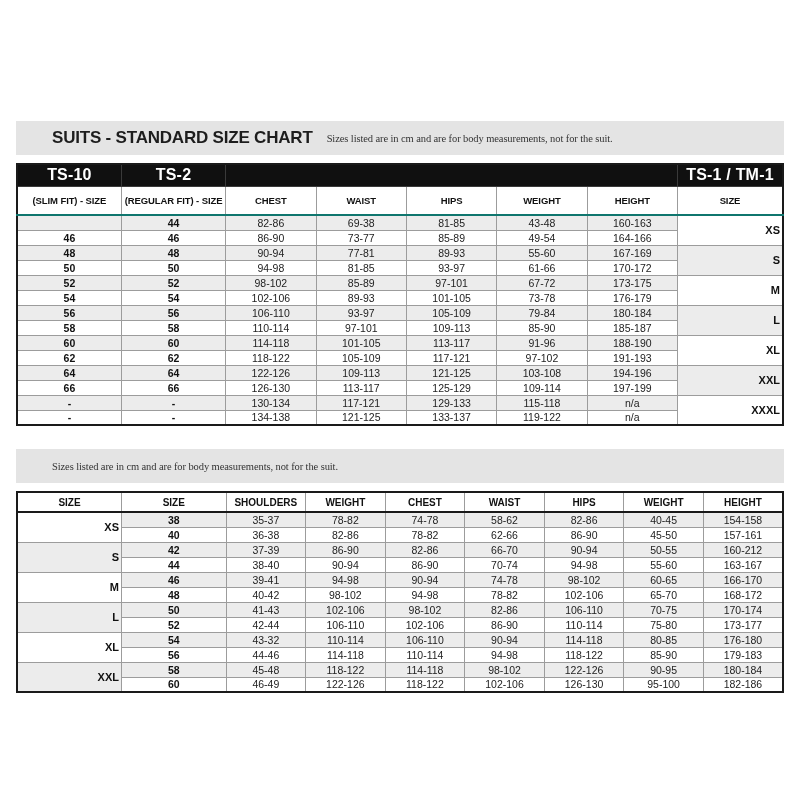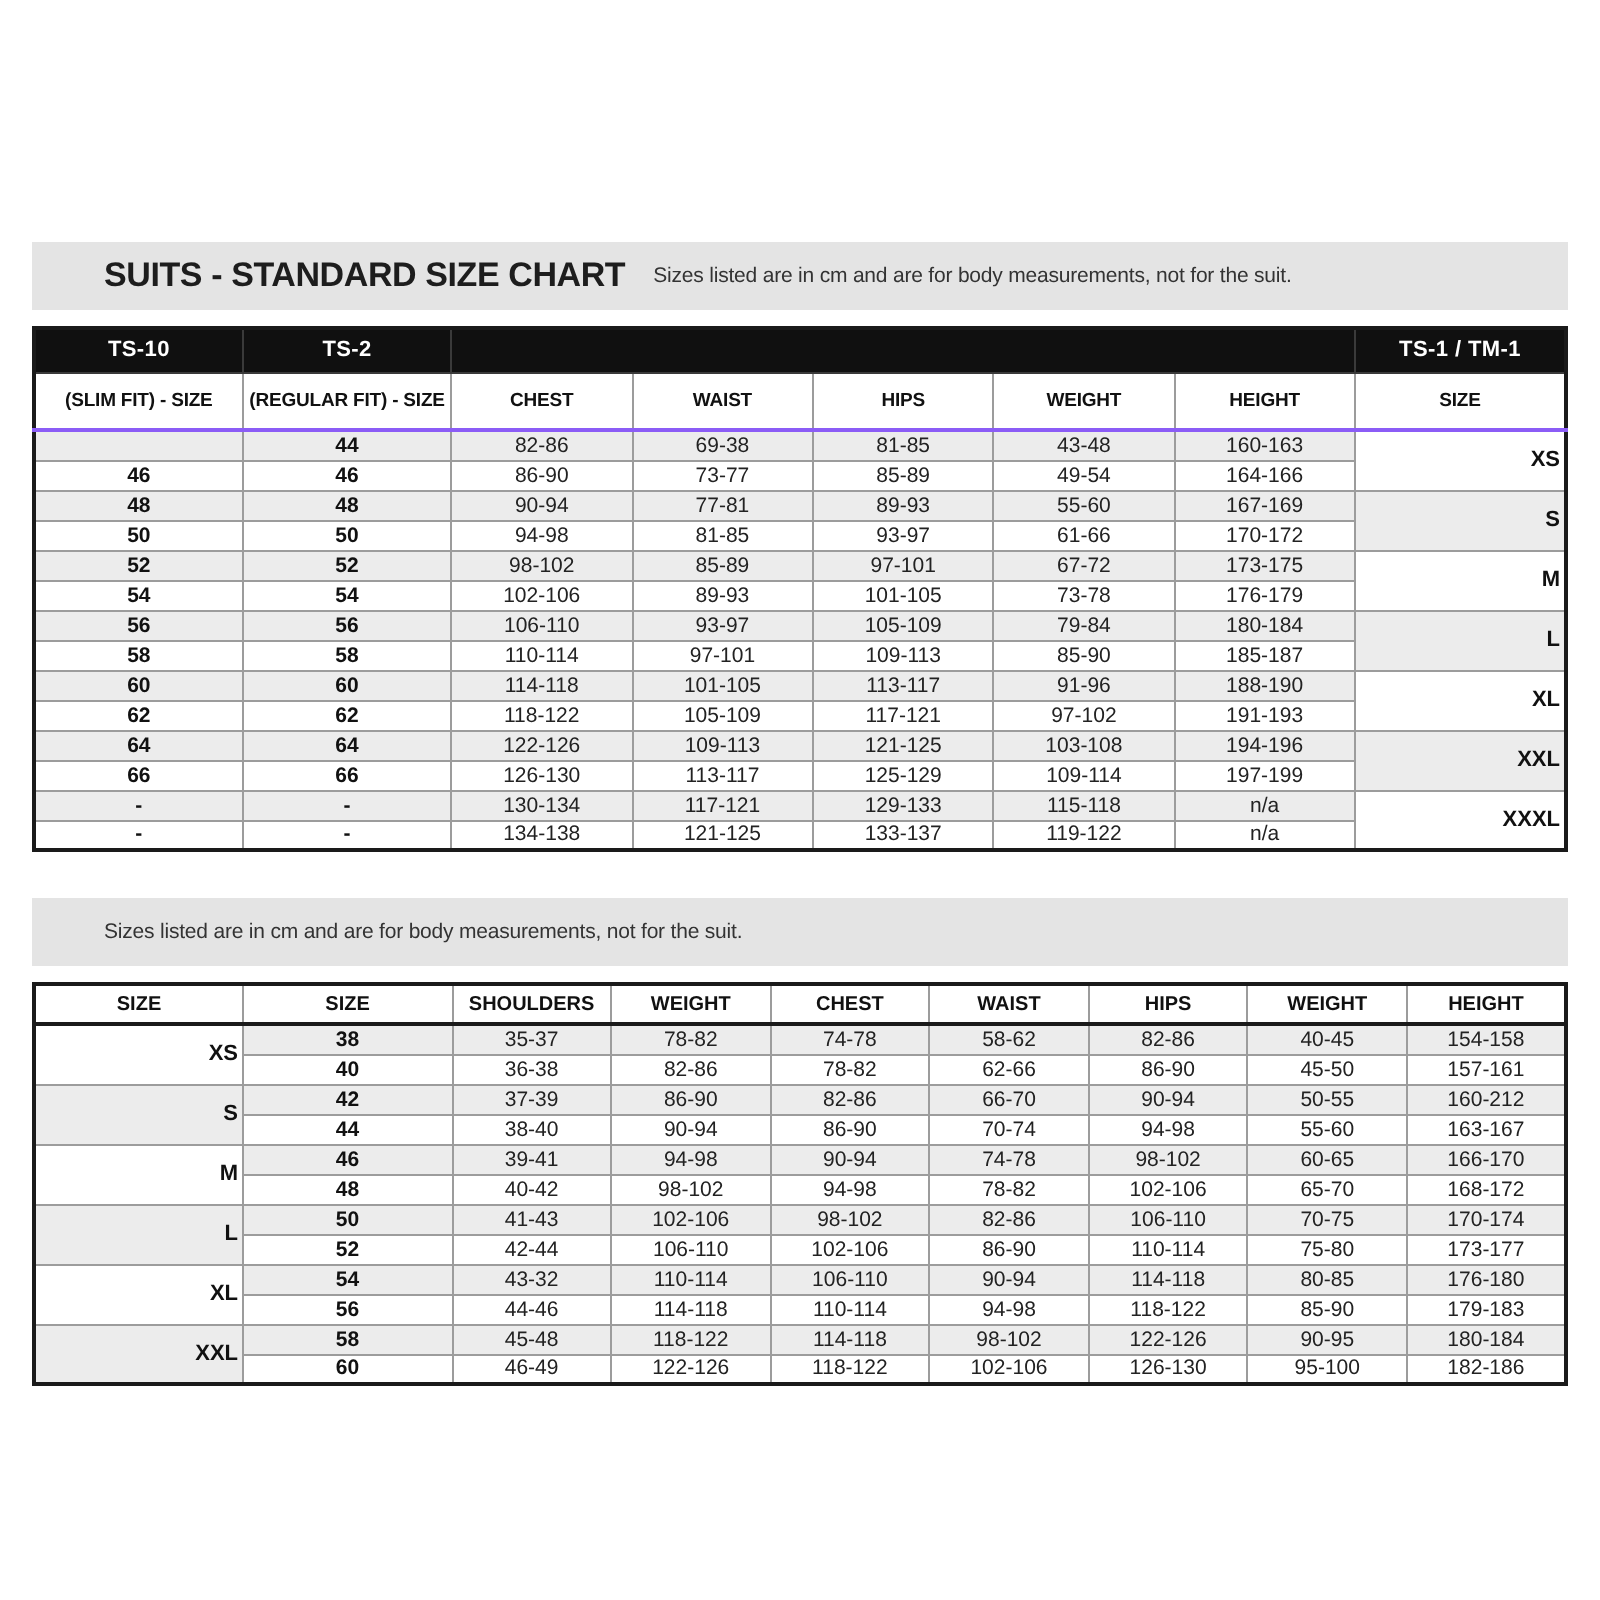--- a/index.html
+++ b/index.html
@@ -25,20 +25,21 @@
   .band .title {
     font-size: 17px;
     font-weight: bold;
     letter-spacing: -0.2px;
     color: #1d1d1d;
   }
   .band .subtitle {
     font-size: 10.5px;
     color: #333;
     letter-spacing: -0.1px;
+    font-family: Liberation Serif, serif;
   }
 
   
   table {
     width: 100%;
     border-collapse: collapse;
     table-layout: fixed;
     border: 2px solid #1a1a1a;
     margin-top: 8px;
   }
@@ -46,34 +47,34 @@
     border: 1px solid #9c9c9c;
     text-align: center;
     vertical-align: middle;
     padding: 0 2px;
     overflow: hidden;
   }
   
   tr.hdr-black th {
     background: #101010;
     color: #ffffff;
-    font-size: 11px;
+    font-size: 16px;
     font-weight: bold;
     height: 22px;
     border: 1px solid #3a3a3a;
     letter-spacing: 0.2px;
   }
   
   tr.hdr-sub th {
     background: #ffffff;
     color: #111;
     font-size: 9.5px;
     font-weight: bold;
     height: 29px;
-    border-bottom: 2px solid #8b5cf6;
+    border-bottom: 2px solid #0f766e;
     letter-spacing: -0.1px;
   }
   tr.hdr-sub2 th {
     background: #ffffff;
     color: #111;
     font-size: 10px;
     font-weight: bold;
     height: 20px;
     border-bottom: 2px solid #1a1a1a;
   }

